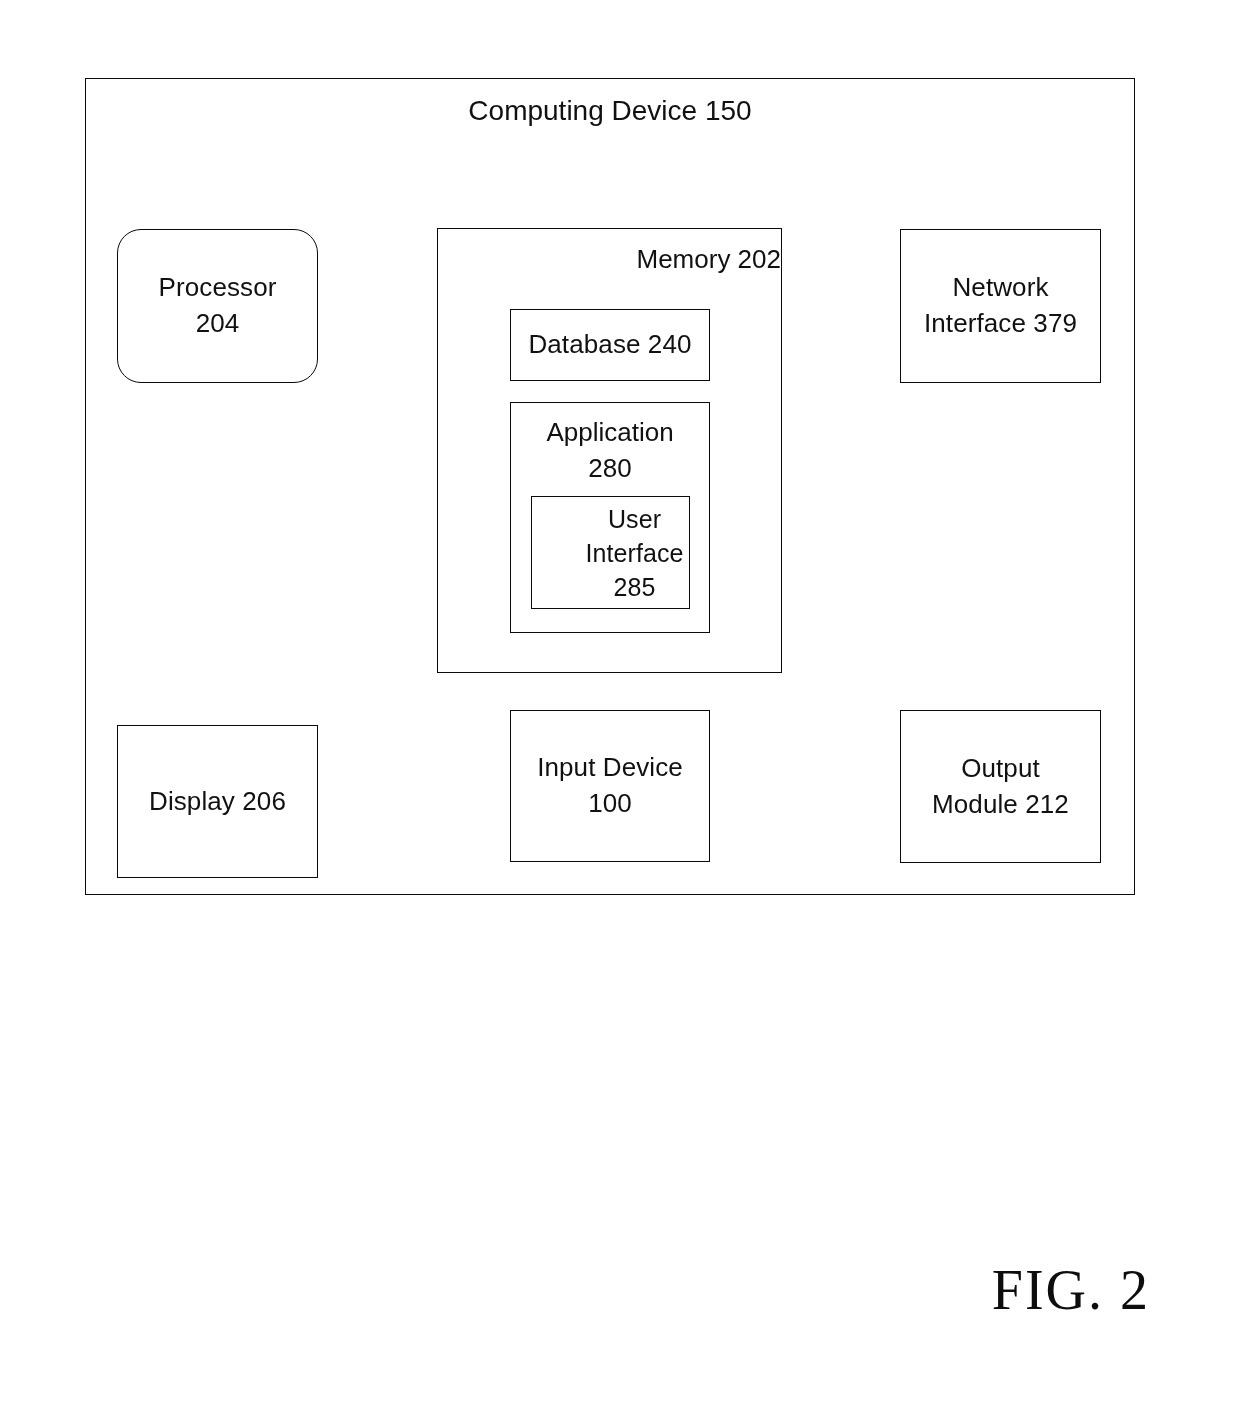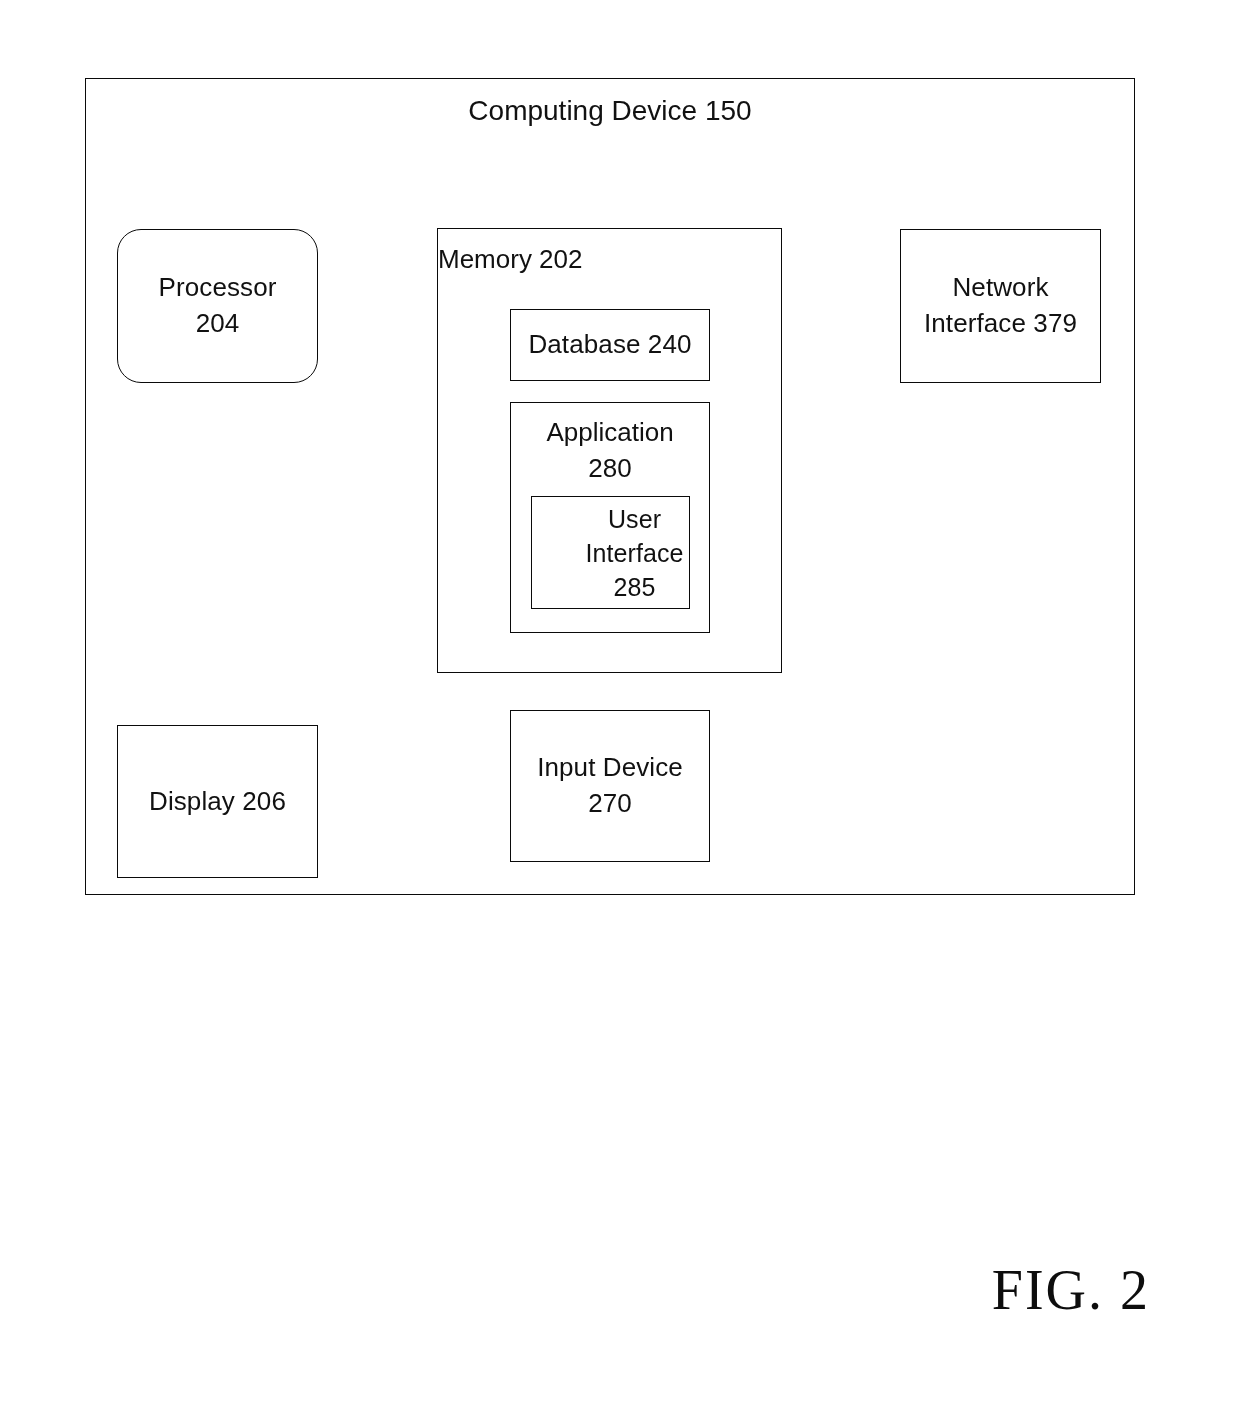--- a/index.html
+++ b/index.html
@@ -80,21 +80,21 @@
     width: 345px;
     height: 445px;
     display: block;
   }
 
   #memory-title {
     position: absolute;
     left: 0;
     top: 14px;
     width: 100%;
-    text-align: left;
+    text-align: right;
     font-size: 26px;
     line-height: 1.3;
     color: #111111;
   }
 
   #network-box {
     left: 900px;
     top: 229px;
     width: 201px;
     height: 154px;
@@ -214,19 +214,23 @@
 Interface
 285</span>
   </div>
 
   <div class="box" id="display-box">
     <span class="box-label">Display 206</span>
   </div>
 
   <div class="box" id="input-device-box">
     <span class="box-label">Input Device
-270</span>
-  </div>
-
+100</span>
+  </div>
+
+  <div class="box" id="output-module-box">
+    <span class="box-label">Output
+Module 212</span>
+  </div>
 
   <div id="figure-caption">FIG. 2</div>
 
 </div>
 
 </body></html>

